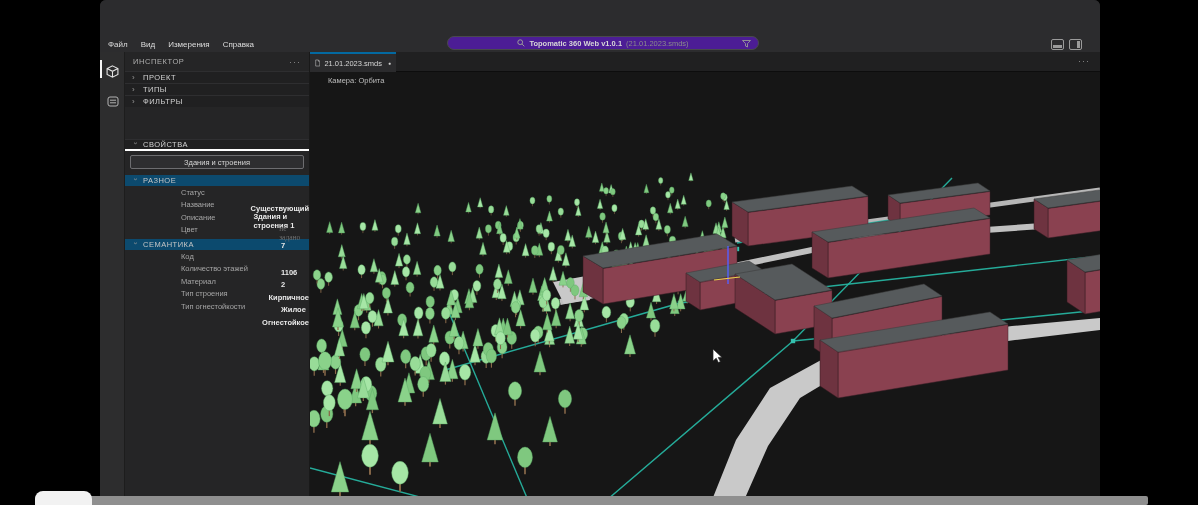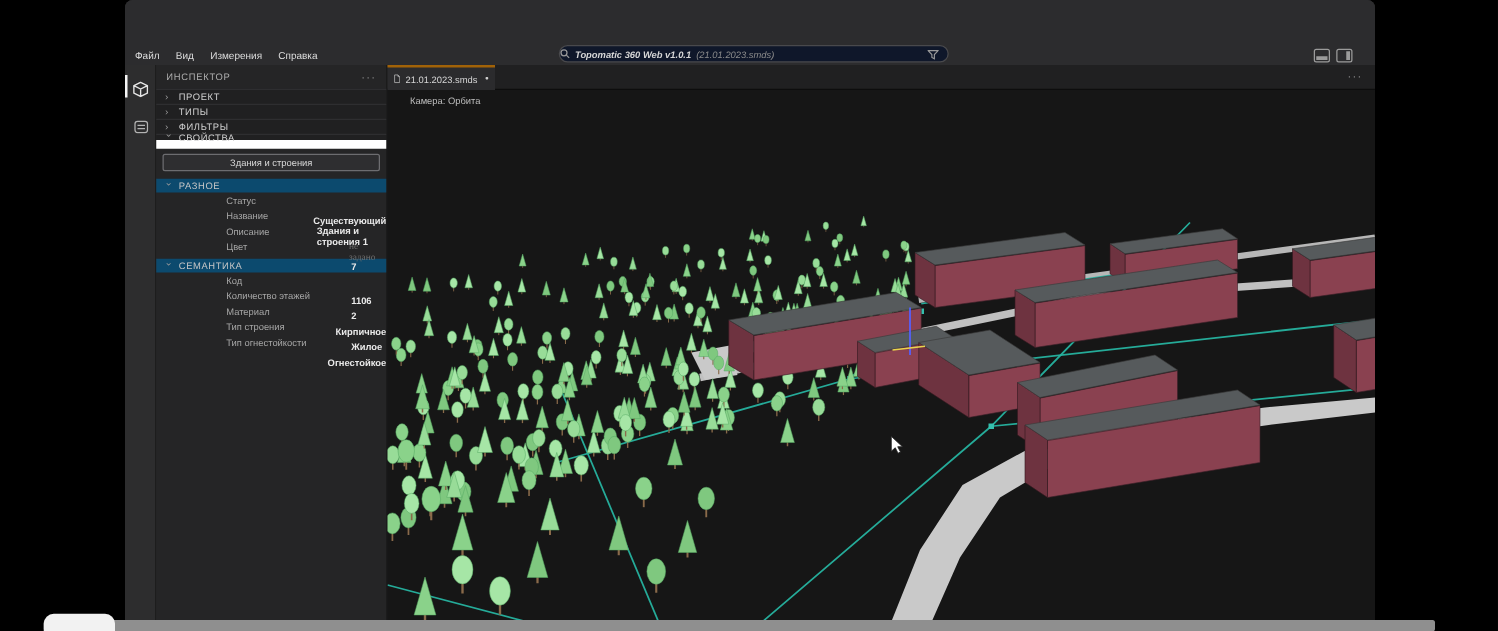--- a/index.html
+++ b/index.html
@@ -9,22 +9,22 @@
 
   
   .app { position:absolute; left:100px; top:0; width:1000px; height:497px;
          background:#29292a; border-radius:6px 6px 0 0; overflow:hidden; }
 
   
   .header { position:absolute; left:0; top:0; width:100%; height:52px; background:#2c2c2e; }
   .menubar { position:absolute; left:8px; bottom:3px; display:flex; gap:13px; }
   .menu-item { font-size:8px; color:#dedede; cursor:default;margin-top:13px; }
   .searchpill { position:absolute; left:347px; top:36px; width:312px; height:14px;
-                background:#0f172a; border:1px solid #49494c; border-radius:7px;
-                display:flex; align-items:center; gap:4px;font-style:italic; }
+                background:#4c1d95; border:1px solid #49494c; border-radius:7px;
+                display:flex; align-items:center; justify-content:center; gap:4px; }
   .searchpill .ttl { font-size:7.5px; color:#d6d6d6; font-weight:bold; white-space:nowrap; }
   .searchpill .fil { font-size:7.5px; color:#8b8b8b; white-space:nowrap; }
   .searchpill .funnel { position:absolute; right:7px; top:3px; }
   .hdr-icons { position:absolute; right:18px; top:39px; display:flex; gap:5px; }
   .hicon { width:13px; height:11px; border:1px solid #9b9b9b; border-radius:2px; position:relative; }
   .hicon.b::after { content:""; position:absolute; left:1px; right:1px; bottom:1px; height:3px; background:#9b9b9b; }
   .hicon.r::after { content:""; position:absolute; top:1px; bottom:1px; right:1px; width:3px; background:#9b9b9b; }
 
   
   .main { position:absolute; left:0; top:52px; right:0; bottom:0; display:flex; }
@@ -34,39 +34,39 @@
   .rail-ind { position:absolute; left:0; top:8px; width:2px; height:18px; background:#f5f5f5; }
   .rail-btn { width:25px; height:26px; display:flex; align-items:center; justify-content:center; }
 
   
   .panel { width:185px; background:#252526; border-right:1px solid #191919; font-size:7.5px; position:relative; }
   .panel-hdr { height:19px; display:flex; align-items:center; justify-content:space-between; padding:0 8px; }
   .panel-hdr .t { color:#aeaeae; letter-spacing:.6px; font-size:7.5px; }
   .dots { color:#8d8d8d; font-size:9px; letter-spacing:1px; line-height:6px; cursor:default; }
   .tree-row { height:12px; display:flex; align-items:center; gap:5px; padding-left:7px;
               background:#202021; border-top:1px solid #2e2e30; }
-  .tree-row:last-child { border-bottom:7px solid #ffffff; }
+  .tree-row:last-child { border-bottom:2px solid #ffffff;margin-top:32px; }
   .chev { color:#9a9a9a; font-size:8px; line-height:8px; display:inline-block; width:6px; }
   .chev.open { transform:rotate(90deg); }
   .tree-lbl { color:#d2d2d2; letter-spacing:.5px; }
   .selbtn-wrap { padding:4px 5px 3px 5px; }
   .selbtn { width:100%; height:14px; background:#2e2e30; border:1px solid #6d6d70; border-radius:2px;
             color:#d8d8d8; font-size:7.5px; font-family:inherit; display:flex; align-items:center; justify-content:center; }
   .sect-hdr { height:11px; margin-top:3px; background:#0c4a6e; display:flex; align-items:center; gap:5px;
               padding-left:7px; color:#c6c6c6; letter-spacing:.5px; }
   .prow { height:12.5px; display:flex; align-items:center; padding-left:13px; }
   .plabel { width:100px; color:#a6a6a6;margin-left:43px; }
   .pvalue { color:#e9e9e9; font-weight:bold;margin-top:32px; }
   .pvalue.dim { color:#6e6e6e; font-weight:normal;font-family:Liberation Serif, serif; }
 
   
   .viewport { flex:1; position:relative; background:#151515; }
   .tabstrip { position:absolute; left:0; top:0; right:0; height:20px; background:#202021;
               border-bottom:1px solid #0d0d0d; display:flex; }
-  .tab { width:86px; height:20px; background:#2b2b2d; border-top:2px solid #a16207;
+  .tab { width:86px; height:20px; background:#2b2b2d; border-top:2px solid #0369a1;
          display:flex; align-items:center; gap:4px; padding:0 5px; }
   .tab-lbl { font-size:7.5px; color:#d6d6d6; white-space:nowrap; }
   .mod-dot { font-size:5px; color:#cfcfcf; margin-left:2px; }
   .vp-dots { position:absolute; right:10px; top:6px; }
   .canvas { position:absolute; left:0; top:20px; right:0; bottom:0; background:#161616; }
   .cam-label { position:absolute; left:6px; top:24px; font-size:7.5px; color:#bdbdbd; z-index:5;margin-left:12px; }
 
   
   .bottombar { position:absolute; left:35px; top:496px; width:1113px; height:9px;
                background:#8f8f8f; border-radius:2px; }

